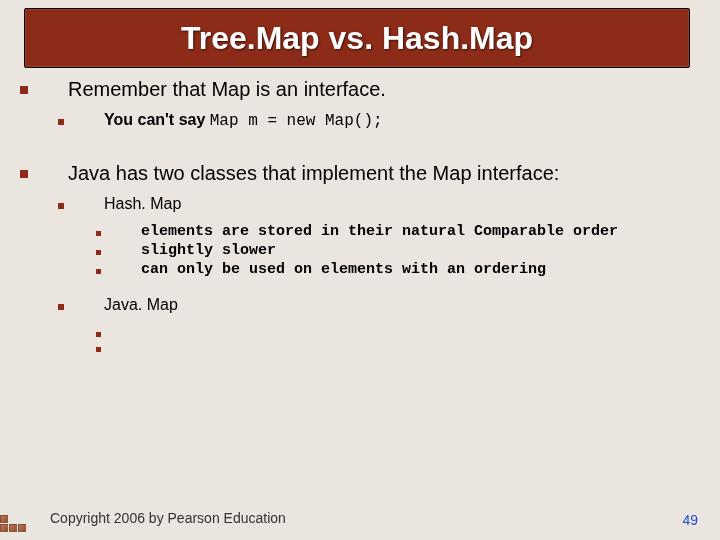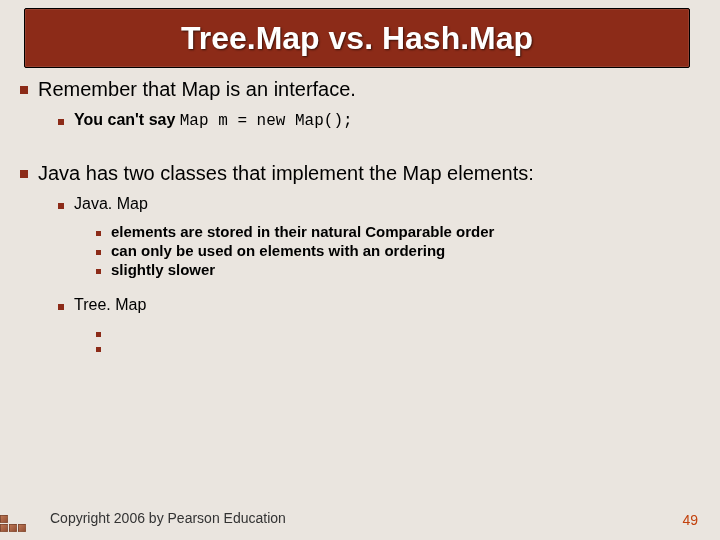--- a/index.html
+++ b/index.html
@@ -38,55 +38,56 @@
     position: absolute;
     top: 78px;
     left: 20px;
     right: 20px;
     font-size: 17px;
   }
   .row {
     display: flex;
     align-items: flex-start;
     margin-bottom: 2px;
+    gap: 30px;
   }
   .bullet-l1 { margin-left: 0px; }
   .bullet-l2 { margin-left: 38px; text-align: right; }
   .bullet-l3 { margin-left: 76px; }
   .sq {
     width: 8px;
     height: 8px;
     background: #8c2b18;
     flex-shrink: 0;
     margin-top: 8px;
     margin-right: 10px;
   }
   .bullet-l2 .sq { width:6px; height:6px; margin-top:8px; }
   .bullet-l3 .sq { width:5px; height:5px; margin-top:8px; }
   .txt-l1 { font-size: 20px; }
   .txt-l2 { font-size: 16px; }
-  .txt-l3 { font-size: 15px; font-weight: bold; }
+  .txt-l3 { font-size: 15px; font-weight: bold; font-family: Liberation Mono, monospace; }
   .bold { font-weight: bold; }
   .code { font-family: "Courier New", monospace; font-size: 16px; }
   .gap-sm  { height: 8px; }
   .gap-md  { height: 16px; }
   .gap-lg  { height: 30px; }
   .footer {
     position: absolute;
     left: 50px;
     bottom: 14px;
     font-size: 14px;
     color: #333;
   }
   .pagenum {
     position: absolute;
     right: 22px;
     bottom: 12px;
     font-size: 14px;
-    color: #c2410c;
+    color: #1d4ed8;
     text-align: right;
   }
   .deco {
     position: absolute;
     left: 0;
     bottom: 4px;
     width: 34px;
     height: 30px;
     display: grid;
     grid-template-columns: repeat(3, 8px);
@@ -119,47 +120,47 @@
     <div class="sq"></div>
     <div class="txt-l2">
       <span class="bold">You can't say </span><span class="code">Map m = new Map();</span>
     </div>
   </div>
 
   <div class="gap-lg"></div>
 
   <div class="row bullet-l1">
     <div class="sq"></div>
-    <div class="txt-l1">Java has two classes that implement the Map elements:</div>
+    <div class="txt-l1">Java has two classes that implement the Map interface:</div>
   </div>
   <div class="gap-sm"></div>
 
   <div class="row bullet-l2">
     <div class="sq"></div>
-    <div class="txt-l2">Java. Map</div>
+    <div class="txt-l2">Hash. Map</div>
   </div>
   <div class="gap-sm"></div>
   <div class="row bullet-l3">
     <div class="sq"></div>
     <div class="txt-l3">elements are stored in their natural Comparable order</div>
   </div>
   <div class="row bullet-l3">
     <div class="sq"></div>
-    <div class="txt-l3">can only be used on elements with an ordering</div>
+    <div class="txt-l3">slightly slower</div>
   </div>
   <div class="row bullet-l3">
     <div class="sq"></div>
-    <div class="txt-l3">slightly slower</div>
+    <div class="txt-l3">can only be used on elements with an ordering</div>
   </div>
 
   <div class="gap-md"></div>
 
   <div class="row bullet-l2">
     <div class="sq"></div>
-    <div class="txt-l2">Tree. Map</div>
+    <div class="txt-l2">Java. Map</div>
   </div>
   <div class="gap-sm"></div>
   <div class="row bullet-l3">
     <div class="sq"></div>
   </div>
   <div class="row bullet-l3">
     <div class="sq"></div>
   </div>
 
 </div>

